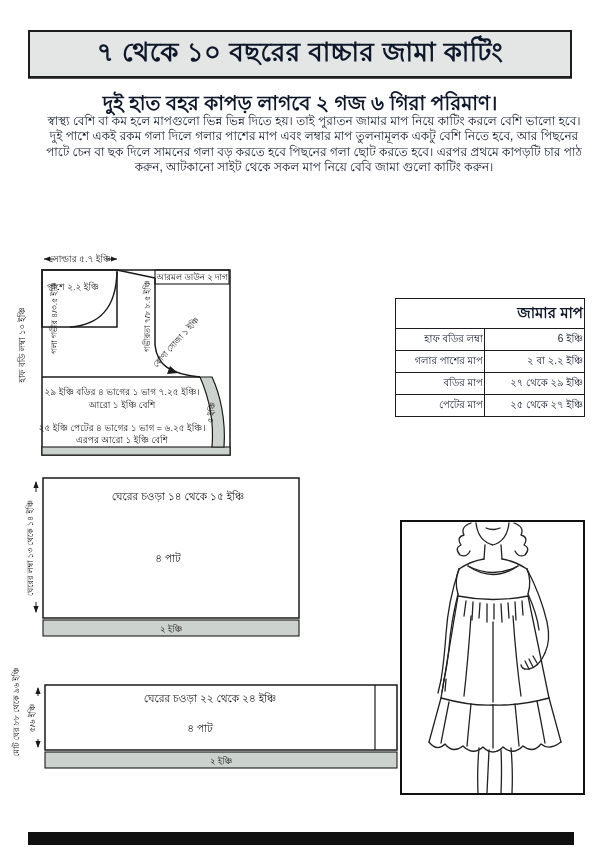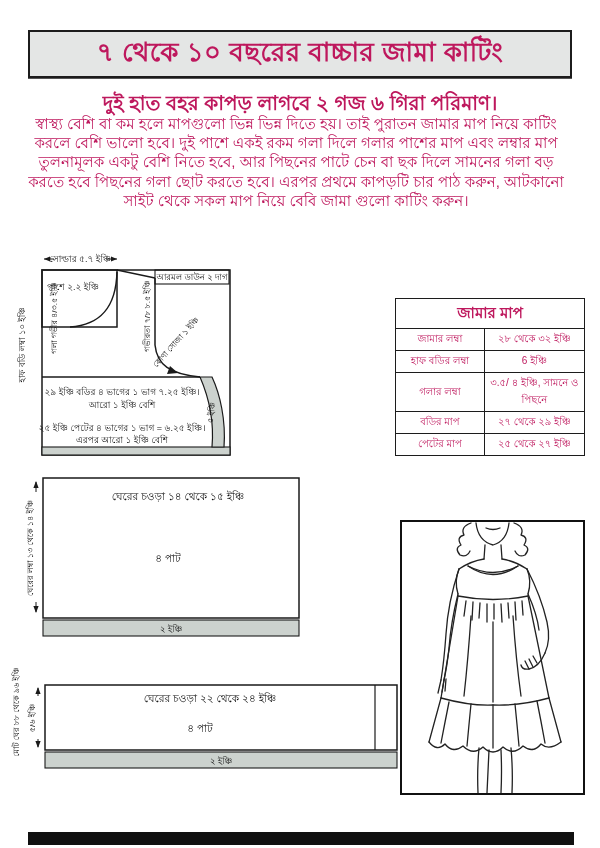--- a/index.html
+++ b/index.html
@@ -1,41 +1,41 @@
 <!DOCTYPE html>
 <html><head>
 <meta charset="utf-8">
 <style>
   html,body{margin:0;padding:0;background:#777;}
   .page{
     position:relative;width:600px;height:848px;margin:0 auto;background:#ffffff;
-    font-family:"Liberation Sans","DejaVu Sans",sans-serif;color:#be185d;overflow:hidden;
+    font-family:"Liberation Sans","DejaVu Sans",sans-serif;color:#0f172a;overflow:hidden;
   }
   .title-banner{
     position:absolute;left:28px;top:30px;width:540px;height:44px;
     background:#e4e6e5;border:2px solid #1c1c1c;box-shadow:0 1px 0 #555;
     display:flex;align-items:center;justify-content:center;
     font-size:26px;font-weight:bold;letter-spacing:0.5px;
   }
   .subtitle{
     position:absolute;left:0;top:88px;width:600px;text-align:center;
     font-size:20px;font-weight:bold;
   }
   .intro{
-    position:absolute;left:24px;top:114px;width:544px;text-align:center;
-    font-size:15px;line-height:1.28;
+    position:absolute;left:42px;top:114px;width:544px;text-align:center;
+    font-size:12px;line-height:1.28;
   }
   svg.diagram{position:absolute;left:0;top:0;width:600px;height:848px;}
   svg text{fill:#111;}
   .size-table{
     position:absolute;left:395px;top:298px;width:190px;
     border-collapse:collapse;table-layout:fixed;
   }
   .size-table th,.size-table td{
-    border:1.4px solid #1c1c1c;text-align:center;vertical-align:middle;
+    border:1.4px solid #1c1c1c;text-align:right;vertical-align:middle;
     padding:2px 1px;
   }
   .size-table th{font-size:15px;font-weight:bold;height:24px;}
   .size-table td{font-size:10px;height:16px;}
   .size-table col.c1{width:47%;}
   .size-table col.c2{width:53%;}
   .dress-frame{
     position:absolute;left:400px;top:520px;width:181px;height:271px;
     border:2.5px solid #111;background:#fff;
   }
@@ -123,30 +123,26 @@
   <table class="size-table">
     <colgroup>
         <col class="c1">
         <col class="c2">
       </colgroup>
     <tbody>
         <tr>
           <th colspan="2">জামার মাপ</th>
         </tr>
     <tr>
-      <td>জামার লম্বা</td>
-      <td>২৮ থেকে ৩২ ইঞ্চি</td>
-        </tr>
-    <tr>
       <td>হাফ বডির লম্বা</td>
       <td>6 ইঞ্চি</td>
         </tr>
     <tr>
-      <td>গলার লম্বা</td>
-      <td>৩.৫/ ৪ ইঞ্চি, সামনে ও পিছনে</td>
+      <td>গলার পাশের মাপ</td>
+      <td>২ বা ২.২ ইঞ্চি</td>
         </tr>
     <tr>
       <td>বডির মাপ</td>
       <td>২৭ থেকে ২৯ ইঞ্চি</td>
         </tr>
     <tr>
       <td>পেটের মাপ</td>
       <td>২৫ থেকে ২৭ ইঞ্চি</td>
         </tr>
   </tbody>

